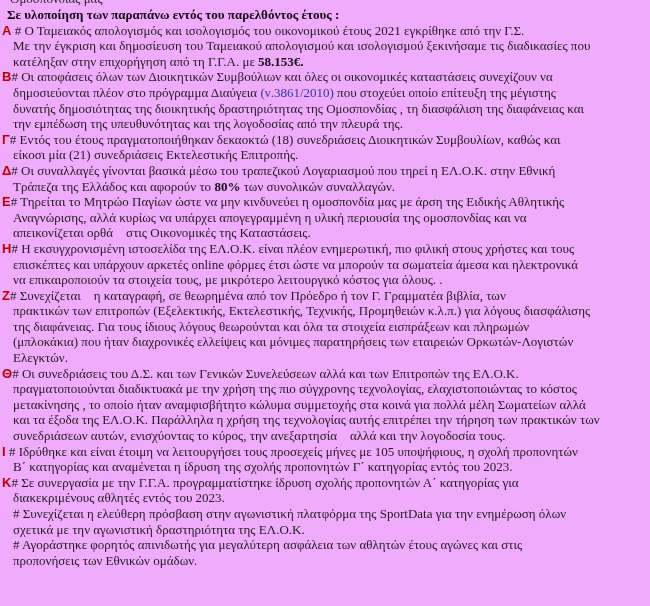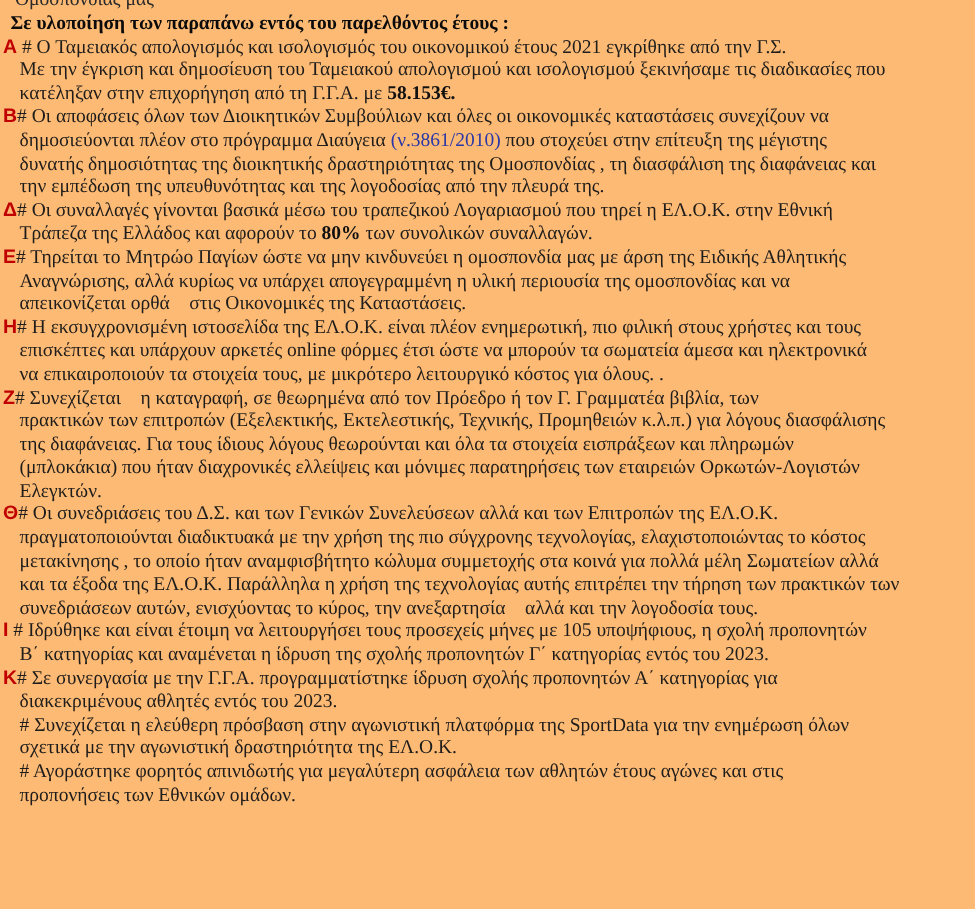--- a/index.html
+++ b/index.html
@@ -2,21 +2,21 @@
 <html lang="el"><head>
 <meta charset="utf-8">
 <style>
   html, body { margin: 0; padding: 0; background: #ffffff; }
   .doc {
     width: 650px;
     height: 606px;
     overflow: hidden;
     box-sizing: border-box;
     padding: 0 2px 0 2px;
-    background: #fdba74;
+    background: #f0abfc;
     font-family: "Liberation Serif", "DejaVu Serif", serif;
     font-size: 13px;
     line-height: 15.6px;
     color: #1f1d1b;
   }
   .fragment {
     height: 7px;
     overflow: hidden;
   }
   .fragment span {
@@ -51,23 +51,25 @@
 <div class="doc">
   <div class="fragment">
     <span>Ομοσπονδίας μας</span>
   </div>
   <div class="heading">Σε υλοποίηση των παραπάνω εντός του παρελθόντος έτους :</div>
   <div>
       <div class="item"><span class="marker">Α</span><span> # Ο Ταμειακός απολογισμός και ισολογισμός του οικονομικού έτους 2021 εγκρίθηκε από την Γ.Σ.
 Με την έγκριση και δημοσίευση του Ταμειακού απολογισμού και ισολογισμού ξεκινήσαμε τις διαδικασίες που
 κατέληξαν στην επιχορήγηση από τη Γ.Γ.Α. με </span><span class="b">58.153€.</span></div>
       <div class="item"><span class="marker">Β</span><span># Οι αποφάσεις όλων των Διοικητικών Συμβούλιων και όλες οι οικονομικές καταστάσεις συνεχίζουν να
-δημοσιεύονται πλέον στο πρόγραμμα Διαύγεια </span><span class="link">(ν.3861/2010)</span><span> που στοχεύει στην επίτευξη της μέγιστης
+δημοσιεύονται πλέον στο πρόγραμμα Διαύγεια </span><span class="link">(ν.3861/2010)</span><span> που στοχεύει οποίο επίτευξη της μέγιστης
 δυνατής δημοσιότητας της διοικητικής δραστηριότητας της Ομοσπονδίας , τη διασφάλιση της διαφάνειας και
 την εμπέδωση της υπευθυνότητας και της λογοδοσίας από την πλευρά της.</span></div>
+      <div class="item"><span class="marker">Γ</span><span># Εντός του έτους πραγματοποιήθηκαν δεκαοκτώ (18) συνεδριάσεις Διοικητικών Συμβουλίων, καθώς και
+είκοσι μία (21) συνεδριάσεις Εκτελεστικής Επιτροπής.</span></div>
       <div class="item"><span class="marker">Δ</span><span># Οι συναλλαγές γίνονται βασικά μέσω του τραπεζικού Λογαριασμού που τηρεί η ΕΛ.Ο.Κ. στην Εθνική
 Τράπεζα της Ελλάδος και αφορούν το </span><span class="b">80%</span><span> των συνολικών συναλλαγών.</span></div>
       <div class="item"><span class="marker">Ε</span><span># Τηρείται το Μητρώο Παγίων ώστε να μην κινδυνεύει η ομοσπονδία μας με άρση της Ειδικής Αθλητικής
 Αναγνώρισης, αλλά κυρίως να υπάρχει απογεγραμμένη η υλική περιουσία της ομοσπονδίας και να
 απεικονίζεται ορθά    στις Οικονομικές της Καταστάσεις.</span></div>
       <div class="item"><span class="marker">Η</span><span># Η εκσυγχρονισμένη ιστοσελίδα της ΕΛ.Ο.Κ. είναι πλέον ενημερωτική, πιο φιλική στους χρήστες και τους
 επισκέπτες και υπάρχουν αρκετές online φόρμες έτσι ώστε να μπορούν τα σωματεία άμεσα και ηλεκτρονικά
 να επικαιροποιούν τα στοιχεία τους, με μικρότερο λειτουργικό κόστος για όλους. .</span></div>
       <div class="item"><span class="marker">Ζ</span><span># Συνεχίζεται    η καταγραφή, σε θεωρημένα από τον Πρόεδρο ή τον Γ. Γραμματέα βιβλία, των
 πρακτικών των επιτροπών (Εξελεκτικής, Εκτελεστικής, Τεχνικής, Προμηθειών κ.λ.π.) για λόγους διασφάλισης

